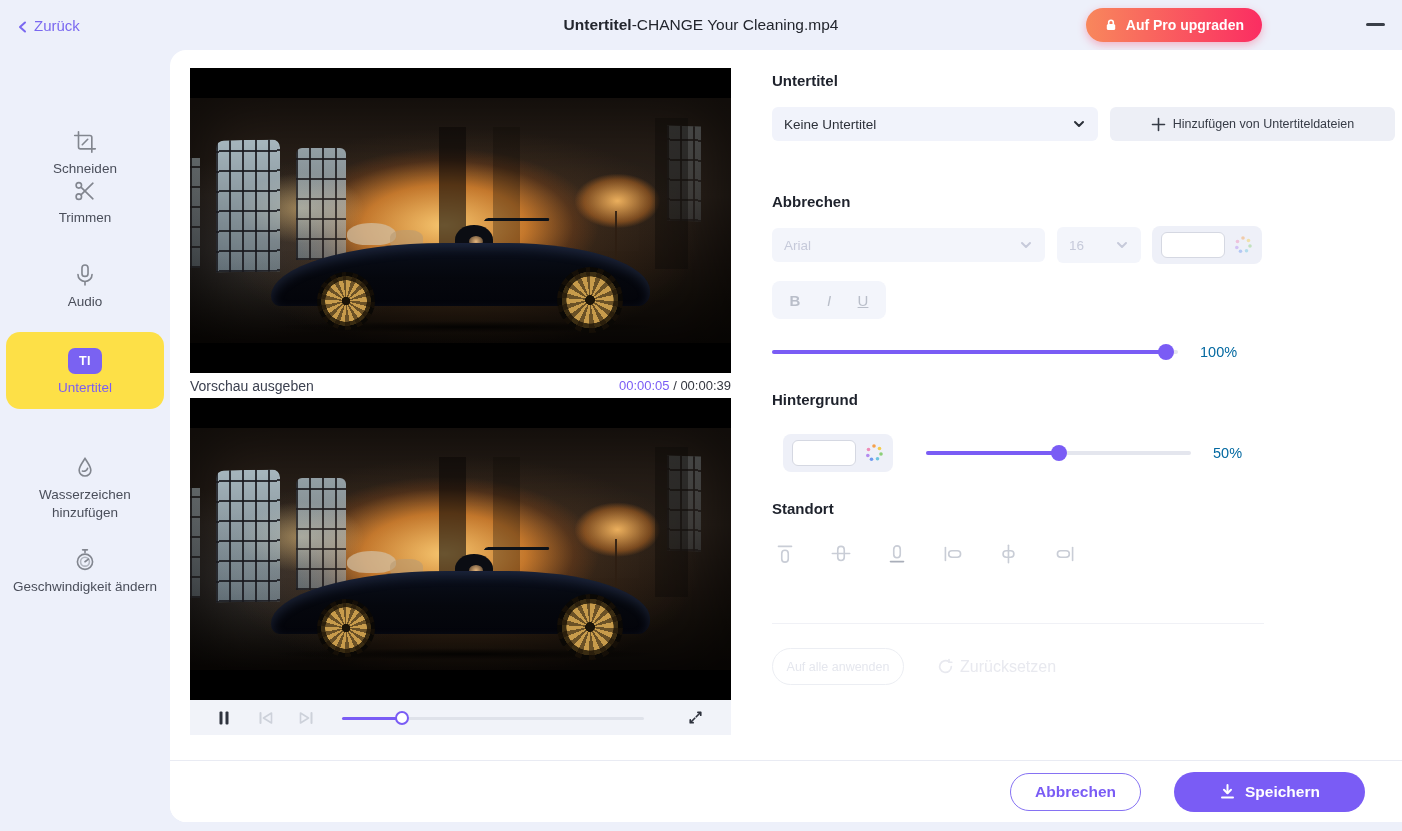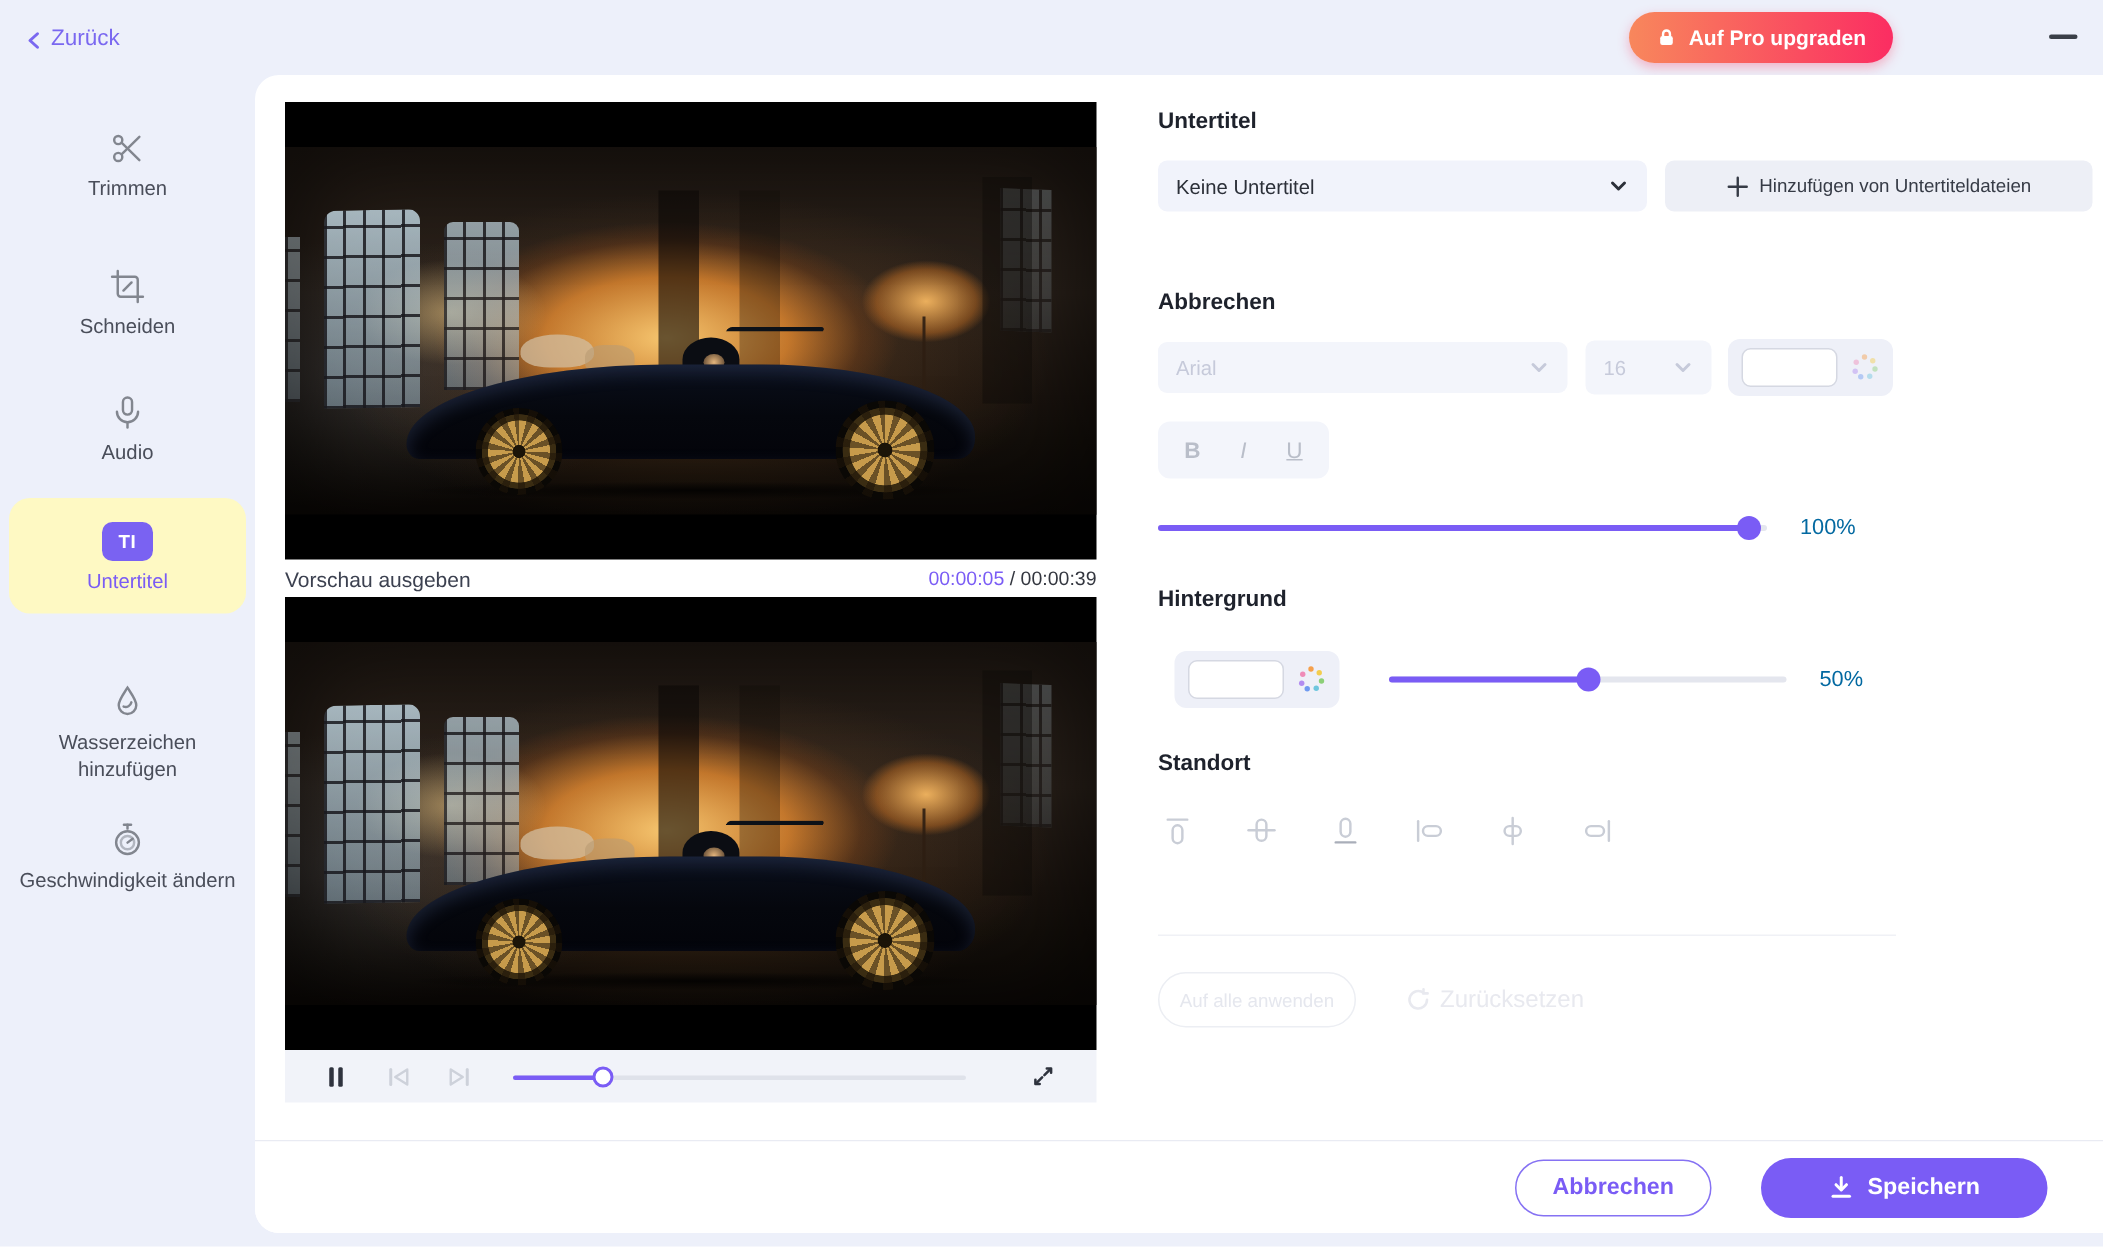--- a/index.html
+++ b/index.html
@@ -18,21 +18,21 @@
   .min-dash { position:absolute; right:17px; top:23px; width:19px; height:3px; background:#3a3f48; border-radius:2px; cursor:pointer; }
 
   
   .main-row { display:flex; height:781px; }
   .sidebar { width:170px; flex:0 0 170px; display:flex; flex-direction:column; padding-top:36px; }
   .side-item { text-align:center; color:#4a4e5a; font-size:13.5px; line-height:18px; cursor:pointer; }
   .side-item .ic { display:block; height:26px; margin-bottom:5px; }
   .side-item.m1 { margin-top:0; }
   .side-item.m2 { margin-top:43px; }
   .side-item.m3 { margin-top:35px; }
-  .side-sel { margin:21px 6px 0 6px; padding:16px 0 14px; background:#fef9c3; border-radius:14px; text-align:center; cursor:pointer; }
+  .side-sel { margin:21px 6px 0 6px; padding:16px 0 14px; background:#fde047; border-radius:14px; text-align:center; cursor:pointer; }
   .side-sel .badge { display:inline-block; width:34px; height:26px; line-height:26px; background:#7a62f2; color:#fff;
     font-weight:700; font-size:12.5px; letter-spacing:.5px; border-radius:7px; margin-bottom:6px; }
   .side-sel .lbl { color:#7a5cf5; font-size:13.5px; }
   .side-item.m5 { margin-top:25px; }
   .side-item.m6 { margin-top:46px; padding:0 10px; }
   .side-item.m7 { margin-top:25px; padding:0 10px; }
 
   .card { position:relative; flex:1; background:#fff; border-radius:16px 0 0 16px; margin-bottom:9px; padding:18px 0 0 20px; }
   .content-row { display:flex; gap:41px; }
 
@@ -159,55 +159,56 @@
 
 <div class="top-bar">
   <div class="back-link">
     <span>
       <svg width="13" height="14" viewBox="0 0 13 14">
           <path d="M9 2.5 L4 7 l5 4.5" fill="none" stroke="#7a68f0" stroke-width="2" stroke-linecap="round" stroke-linejoin="round"></path>
         </svg>
     </span>
     <span>Zurück</span>
   </div>
+  <div class="win-title"><b>Untertitel</b><span class="rest">-CHANGE Your Cleaning.mp4</span></div>
   <div class="pro-btn">
     <span>
       <svg width="14" height="14" viewBox="0 0 14 14">
           <rect x="2.8" y="6" width="8.4" height="6" rx="1.5" fill="#fff"></rect>
           <path d="M4.7 6 V4.6 a2.3 2.3 0 0 1 4.6 0 V6" fill="none" stroke="#fff" stroke-width="1.6"></path>
         </svg>
     </span>
     <span>Auf Pro upgraden</span>
   </div>
   <div class="min-dash"></div>
 </div>
 
 <div class="main-row">
 
   <div class="sidebar">
+    <div class="side-item m2">
+      <span class="ic">
+        <svg width="26" height="26" viewBox="0 0 24 24" style="margin:0 auto" fill="none" stroke="#82868f" stroke-width="1.5" stroke-linecap="round" stroke-linejoin="round">
+          <path d="M6 2.5 V16.5 a1.8 1.8 0 0 0 1.8 1.8 H21.5"></path>
+          <path d="M2.5 6 H16.5 a1.8 1.8 0 0 1 1.8 1.8 V21.5"></path>
+          <path d="M9.5 14.5 L14.5 9.5"></path>
+        </svg>
+      </span>
+      <span>Schneiden</span>
+    </div>
     <div class="side-item m1">
       <span class="ic">
         <svg width="26" height="26" viewBox="0 0 24 24" style="margin:0 auto" fill="none" stroke="#82868f" stroke-width="1.5" stroke-linecap="round">
           <circle cx="6.3" cy="6.8" r="2.5"></circle>
             <circle cx="6.3" cy="17.2" r="2.5"></circle>
           <path d="M8.5 8.6 L19.3 19.2"></path>
             <path d="M19.3 4.8 L8.5 15.4"></path>
         </svg>
       </span>
       <span>Trimmen</span>
-    </div>
-    <div class="side-item m2">
-      <span class="ic">
-        <svg width="26" height="26" viewBox="0 0 24 24" style="margin:0 auto" fill="none" stroke="#82868f" stroke-width="1.5" stroke-linecap="round" stroke-linejoin="round">
-          <path d="M6 2.5 V16.5 a1.8 1.8 0 0 0 1.8 1.8 H21.5"></path>
-          <path d="M2.5 6 H16.5 a1.8 1.8 0 0 1 1.8 1.8 V21.5"></path>
-          <path d="M9.5 14.5 L14.5 9.5"></path>
-        </svg>
-      </span>
-      <span>Schneiden</span>
     </div>
     <div class="side-item m3">
       <span class="ic">
         <svg width="26" height="26" viewBox="0 0 24 24" style="margin:0 auto" fill="none" stroke="#82868f" stroke-width="1.5" stroke-linecap="round">
           <rect x="9.2" y="2.8" width="5.6" height="10.5" rx="2.8"></rect>
           <path d="M5.5 11.5 a6.5 6.5 0 0 0 13 0"></path>
           <line x1="12" y1="18" x2="12" y2="21.2"></line>
         </svg>
       </span>
       <span>Audio</span>

